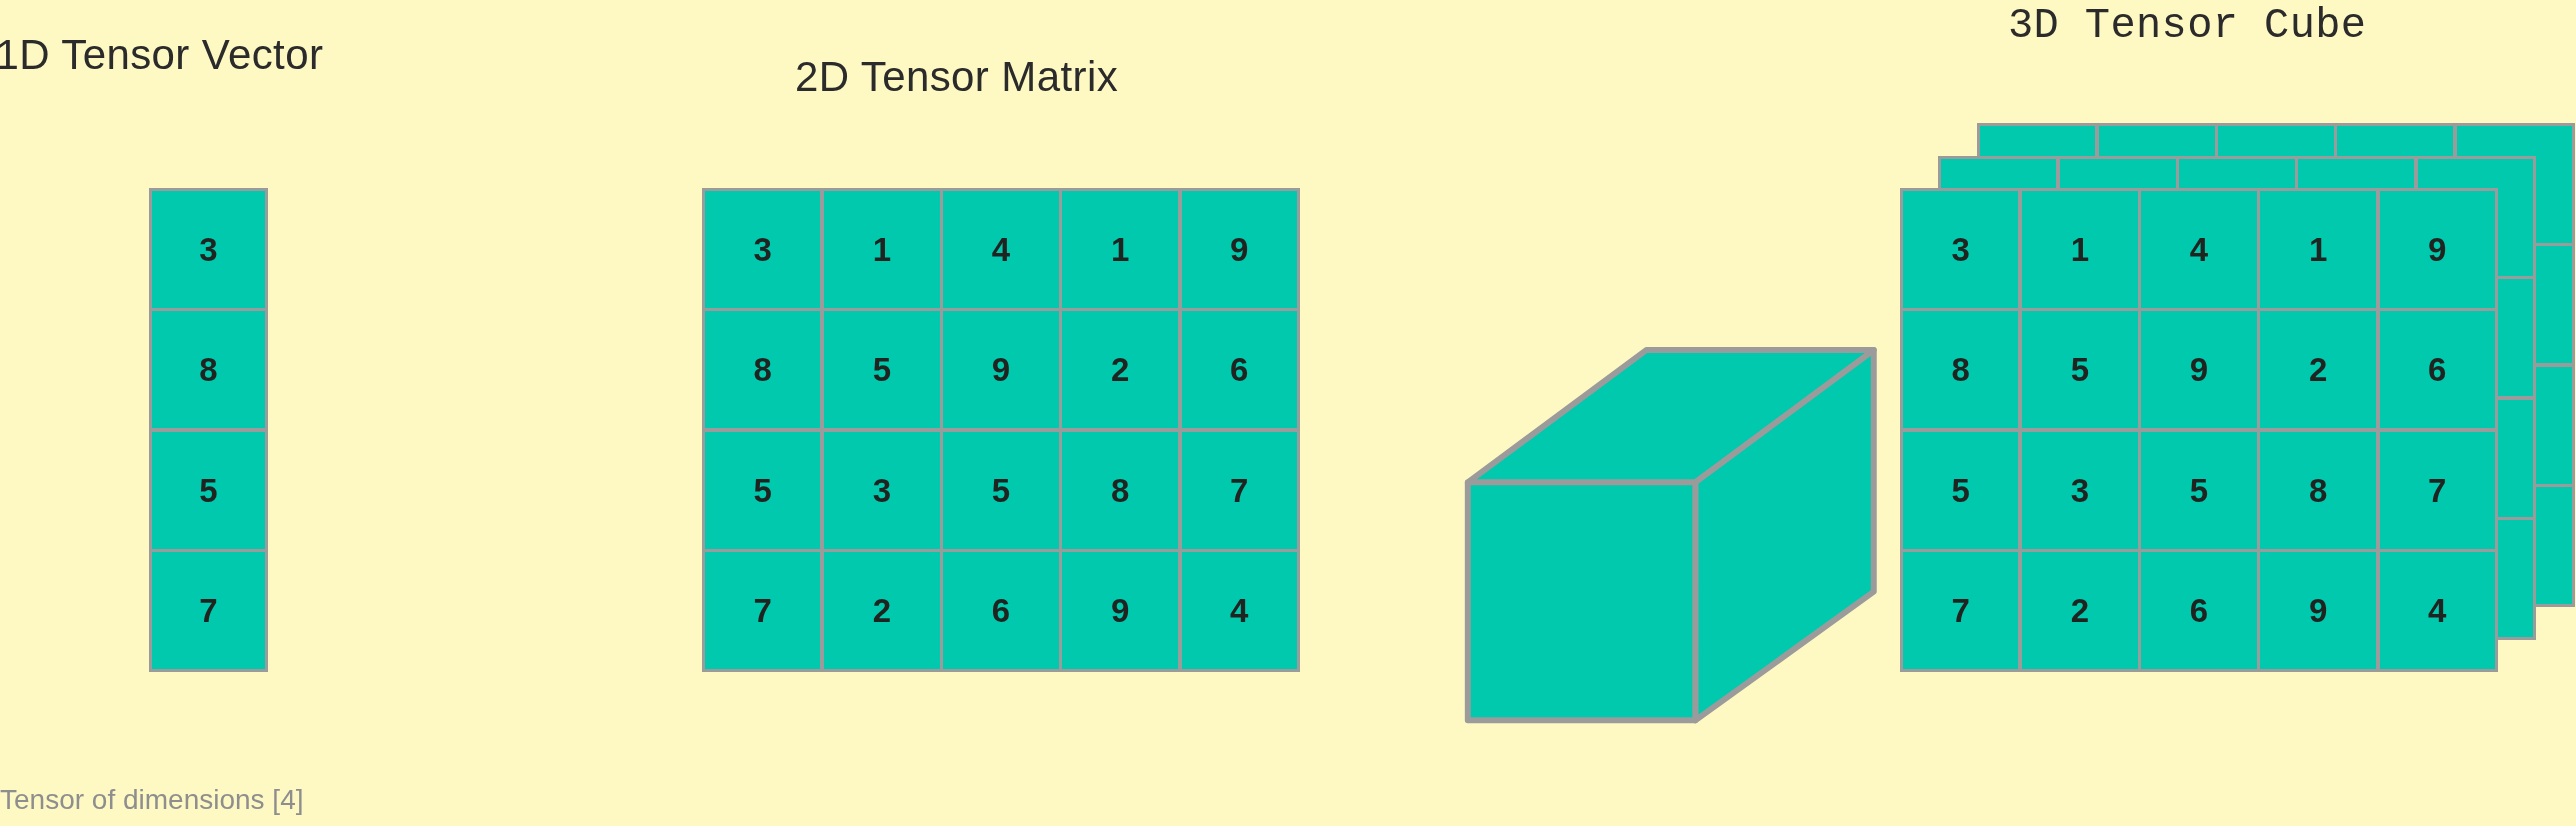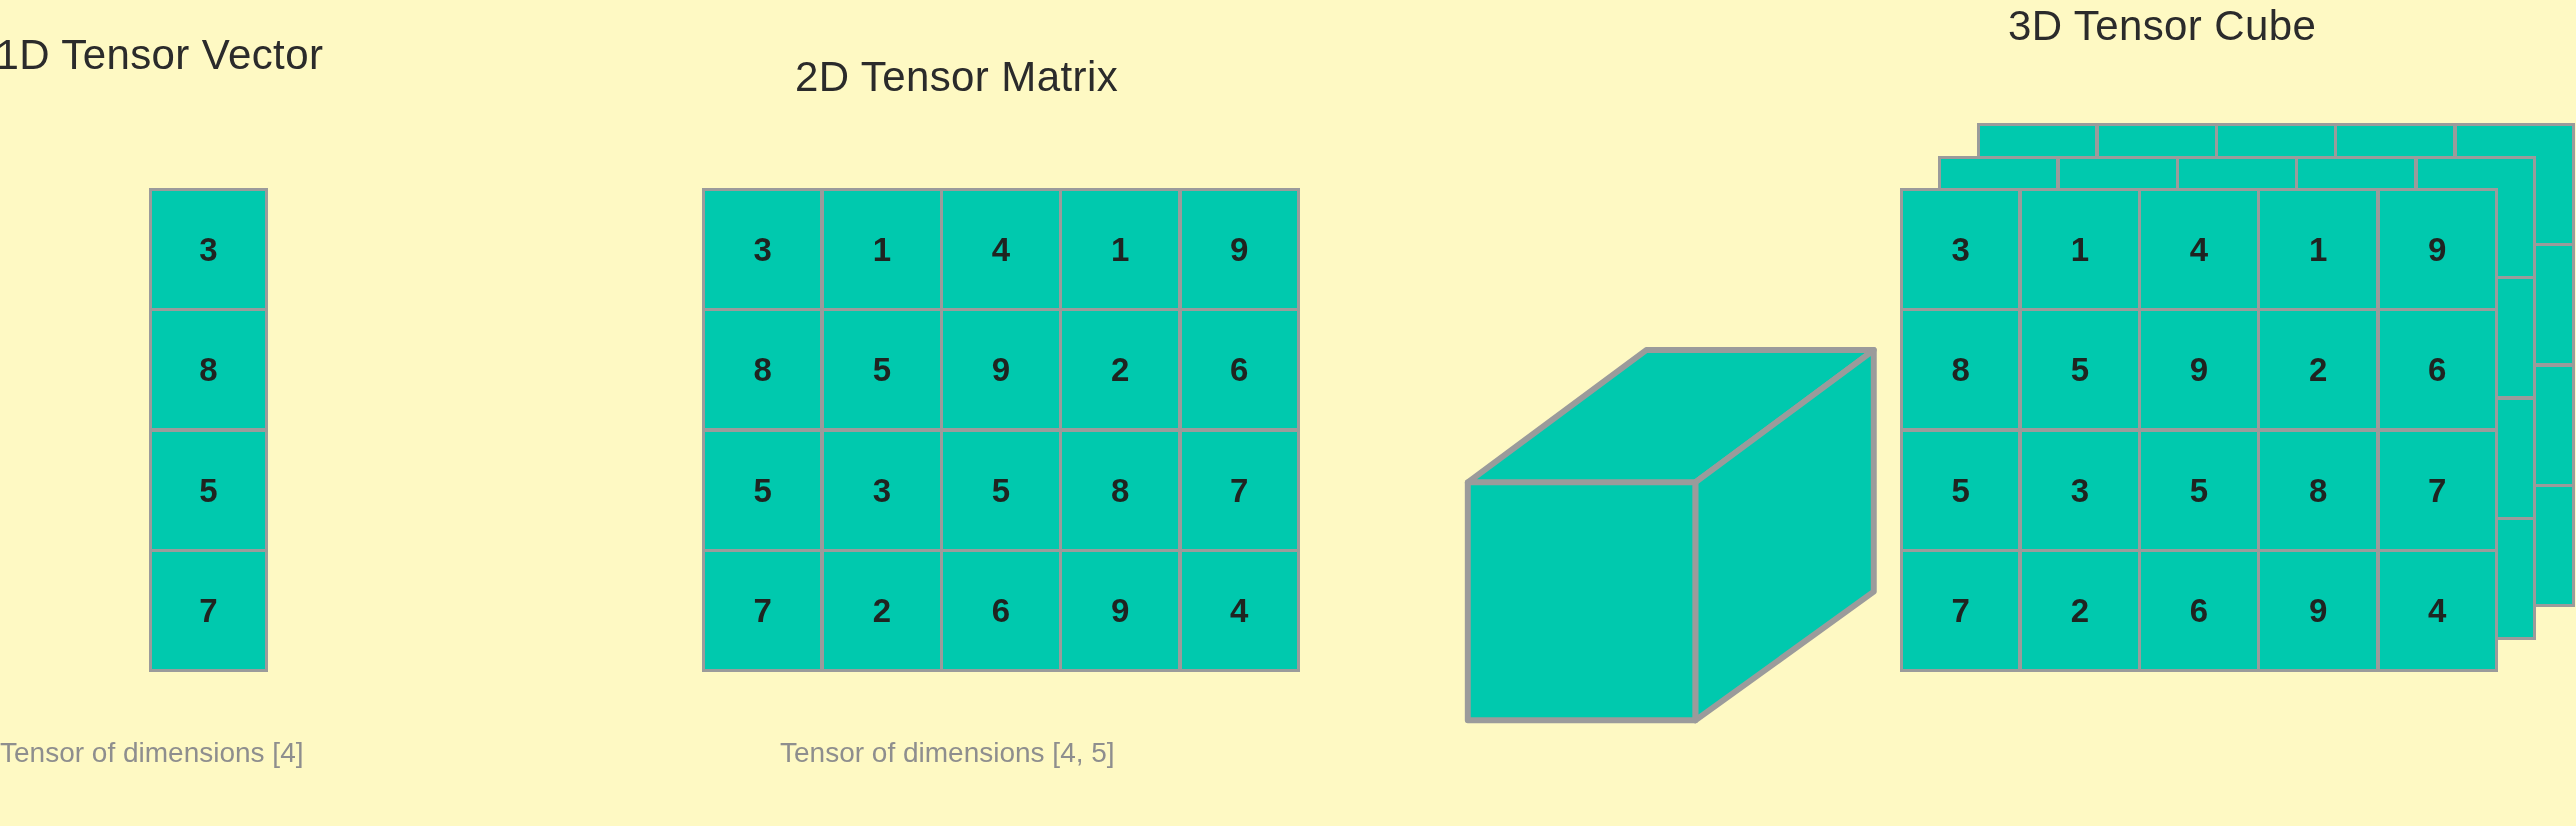--- a/index.html
+++ b/index.html
@@ -25,30 +25,31 @@
     position: absolute;
     color: #2b2b2b;
     font-size: 42px;
     font-weight: 400;
     letter-spacing: 0.4px;
     white-space: nowrap;
     line-height: 1;
   }
   #title-1d { left: -4.5px;   top: 34px; }
   #title-2d { left: 795px; top: 56px; }
-  #title-3d { left: 2008px; top: 4.5px; }
+  #title-3d { left: 2008px; top: 4.5px; font-family: Liberation Mono, monospace; }
 
   
   .caption {
     position: absolute;
     color: #8e8e8e;
     font-size: 28px;
     font-weight: 400;
     white-space: nowrap;
     line-height: 1;
+    margin-top: 47px;
   }
   #cap-1d { left: 0px;    top: 739px; }
   #cap-2d { left: 780px; top: 739px; }
   #cap-3d { left: 1981px; top: 739px; }
 
   
   .grid {
     position: absolute;
     display: grid;
     background: #9b9b9b;
@@ -162,21 +163,20 @@
     <div class="cell">8</div>
     <div class="cell">7</div>
 
     <div class="cell">7</div>
     <div class="cell">2</div>
     <div class="cell">6</div>
     <div class="cell">9</div>
     <div class="cell">4</div>
   </div>
 
-  <div class="caption" id="cap-2d">Tensor of dimensions [4, 5]</div>
 
   <div id="box-wrap">
     <svg width="461" height="417" viewBox="0 0 620 560">
 
       <polygon points="32,218 272,40 578,40 338,218" fill="#00c9ae" stroke="#9b9b9b" stroke-width="8" stroke-linejoin="round"></polygon>
 
       <polygon points="338,218 578,40 578,365 338,538" fill="#00c9ae" stroke="#9b9b9b" stroke-width="8" stroke-linejoin="round"></polygon>
 
       <polygon points="32,218 338,218 338,538 32,538" fill="#00c9ae" stroke="#9b9b9b" stroke-width="8" stroke-linejoin="round"></polygon>
     </svg>

